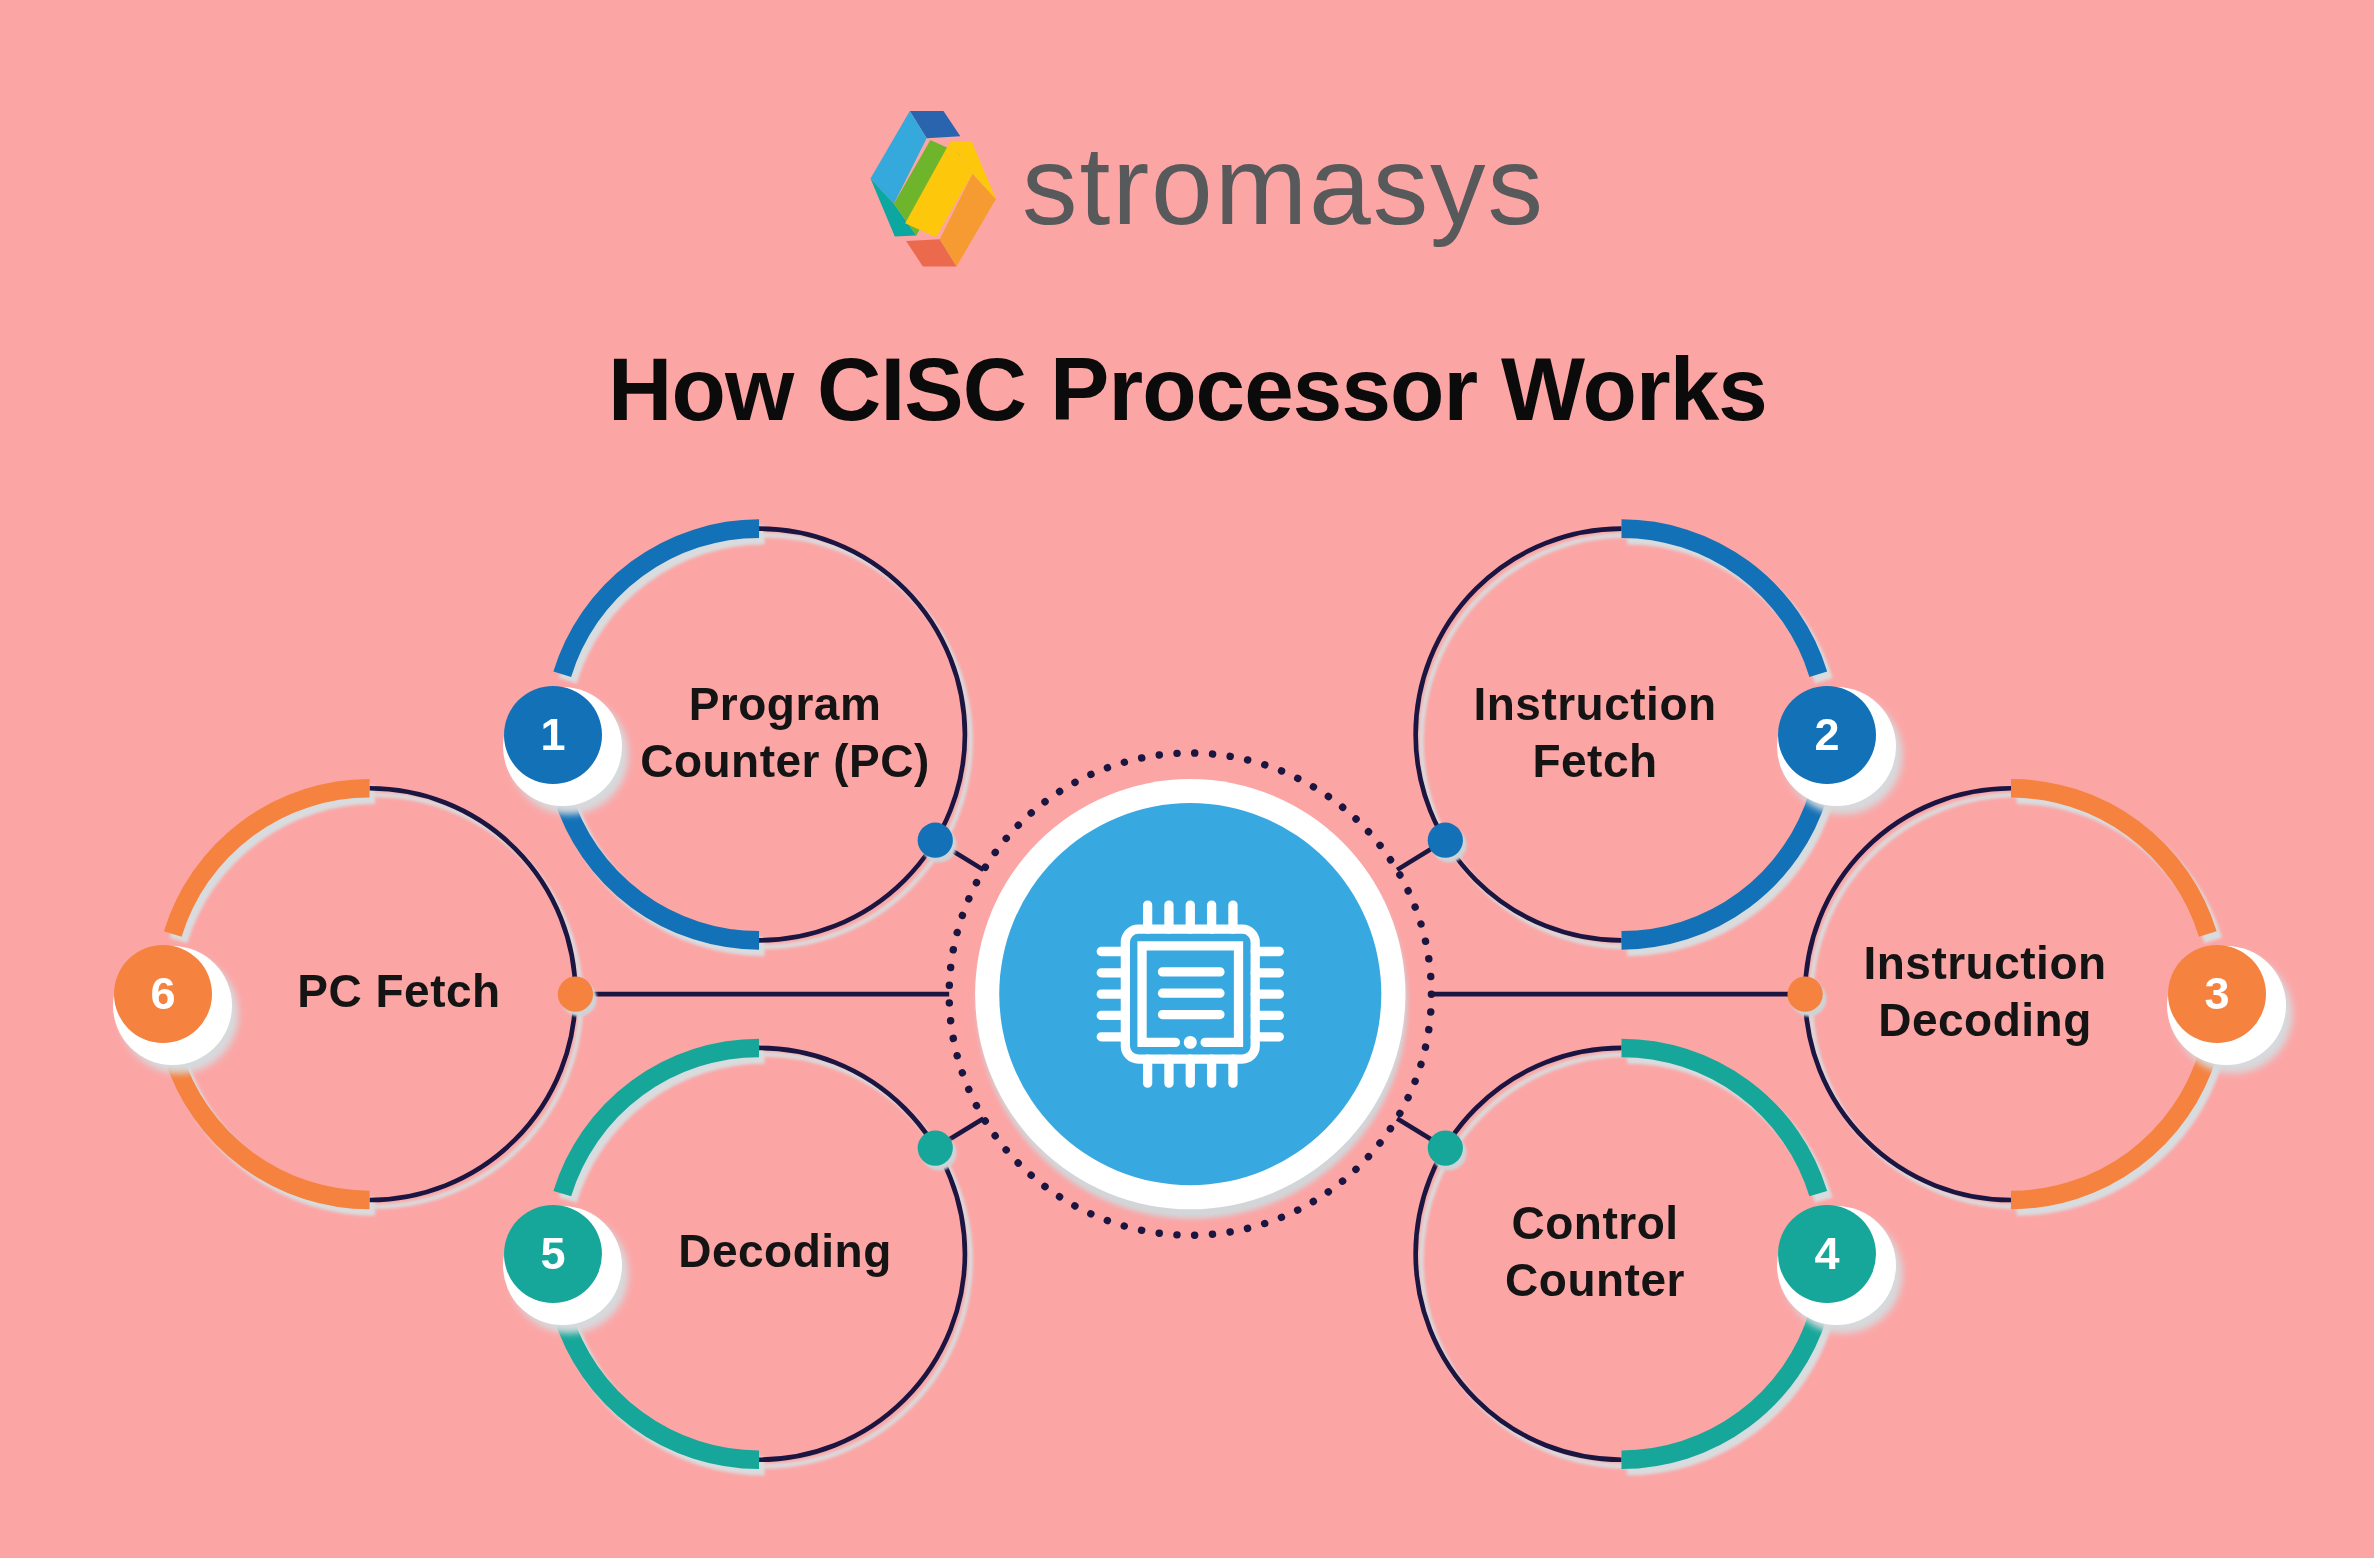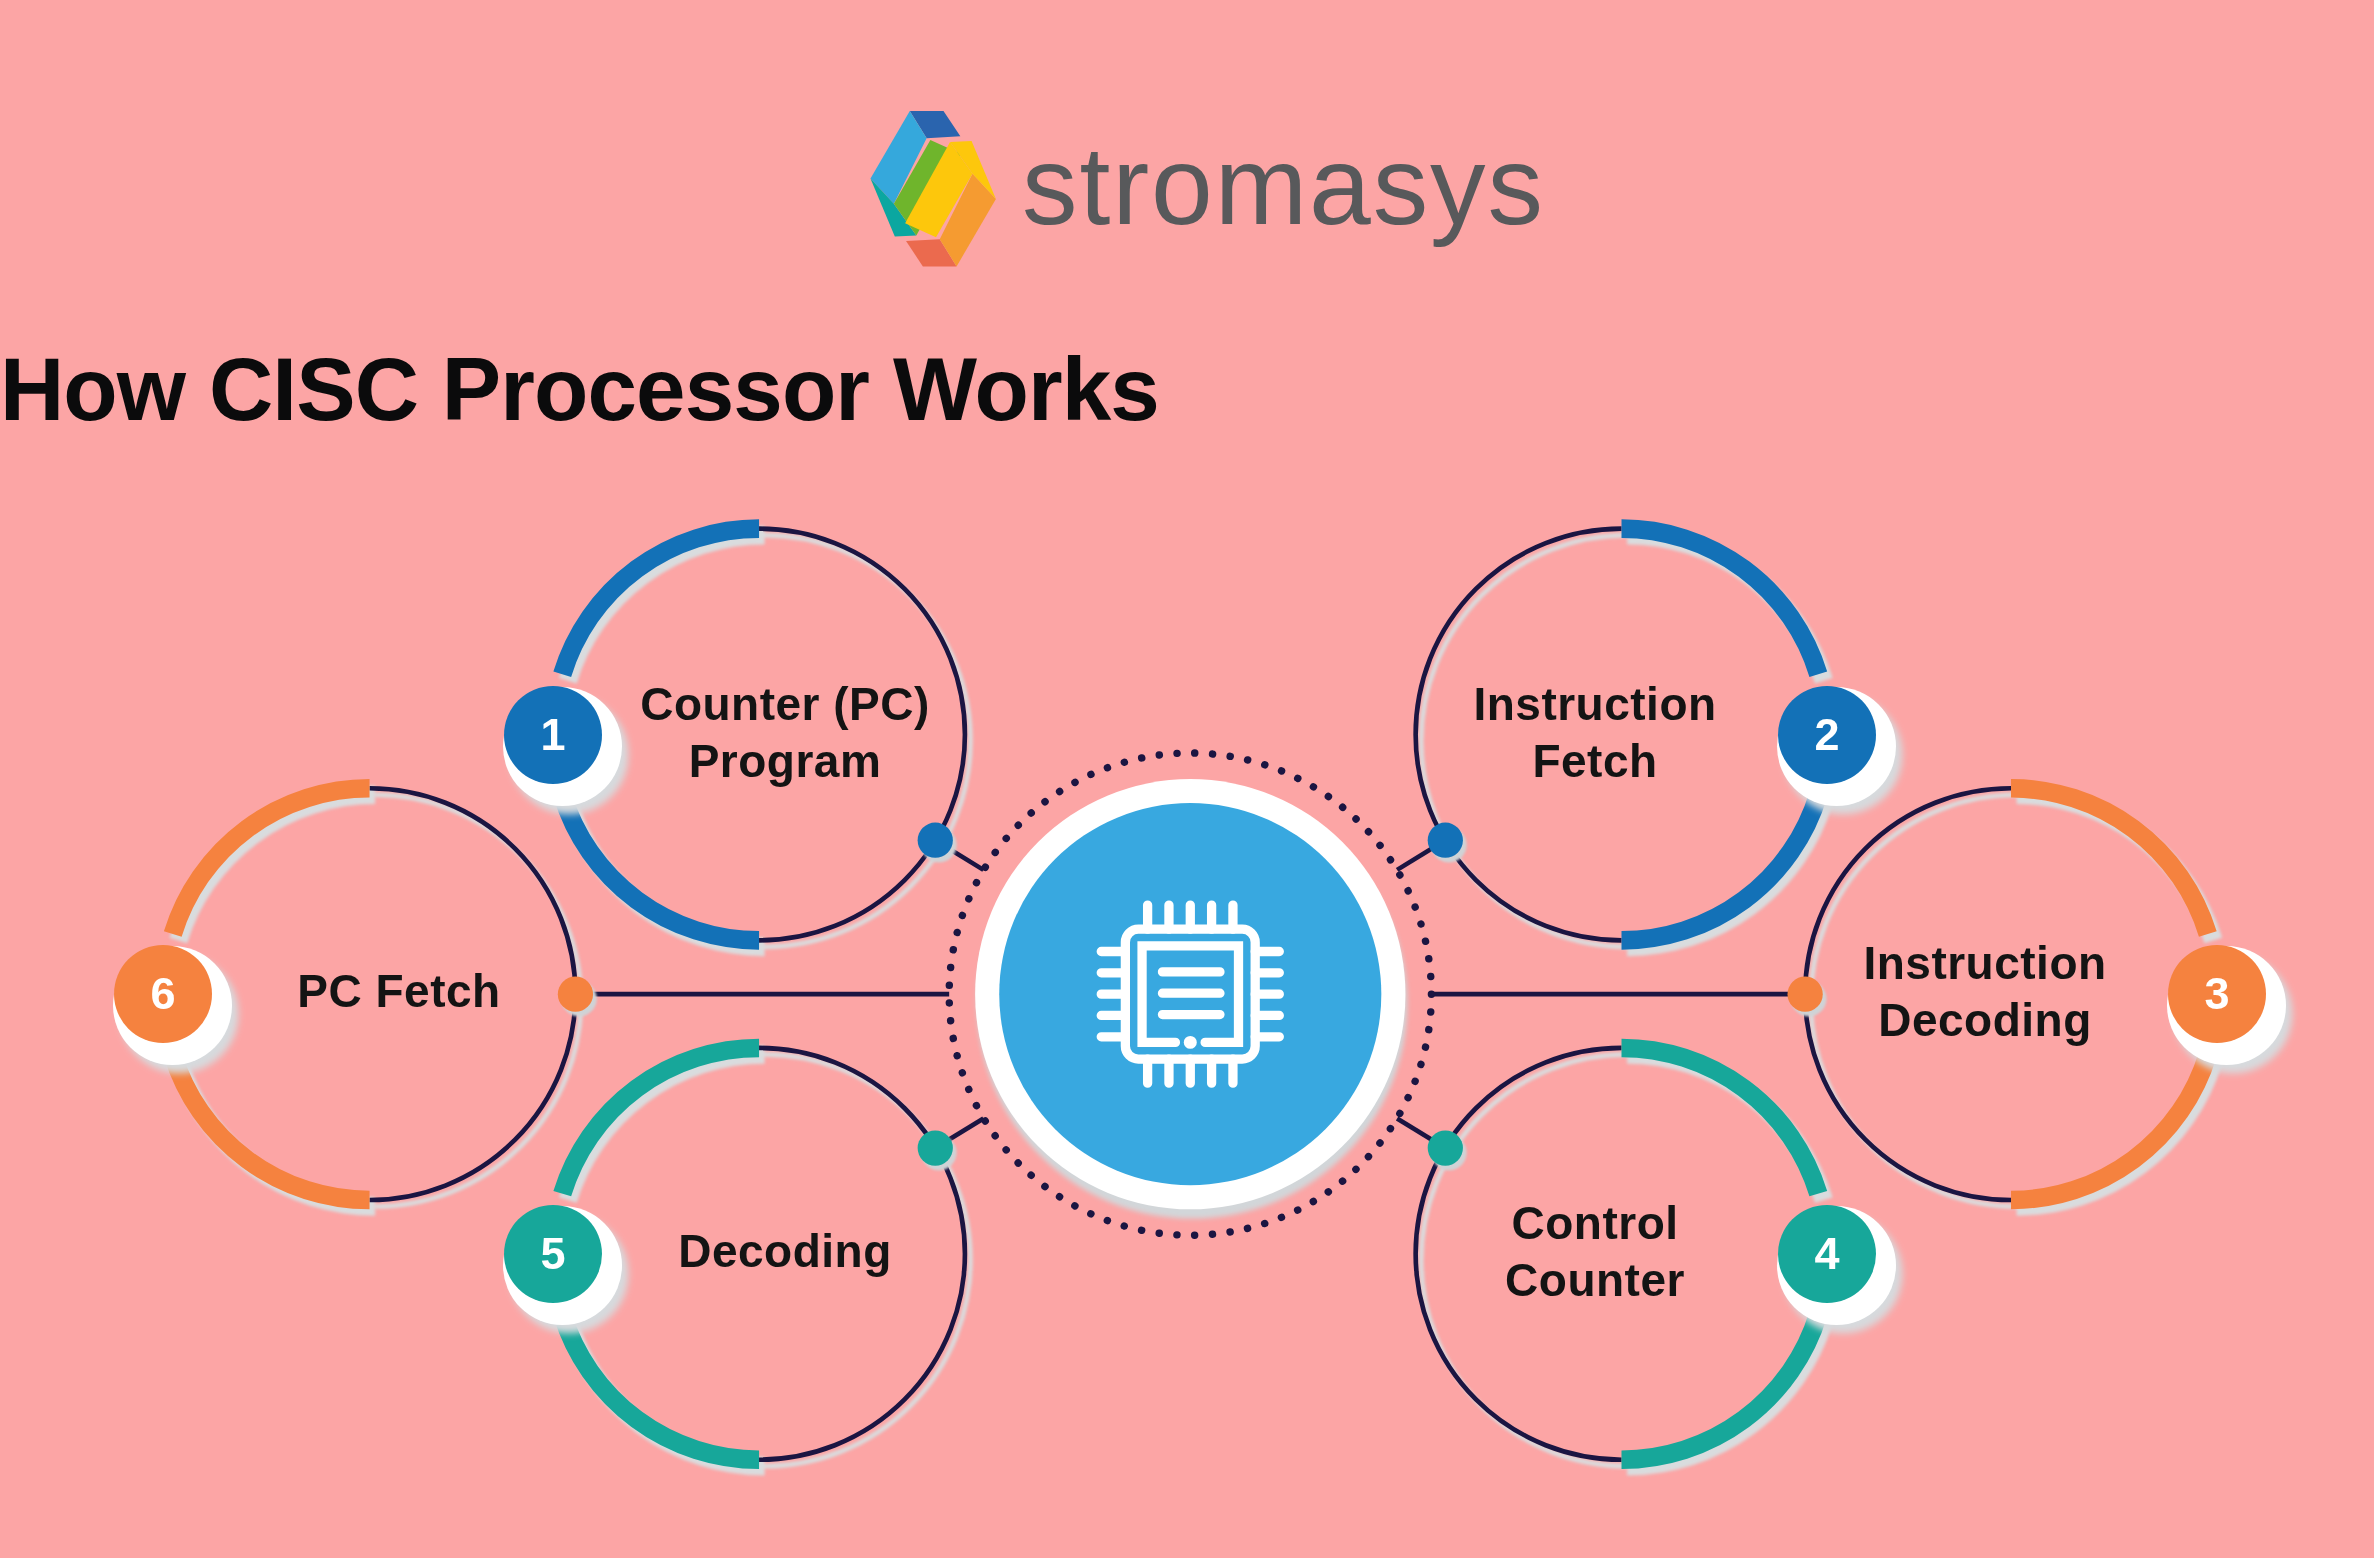--- a/index.html
+++ b/index.html
@@ -9,21 +9,21 @@
     font-family:"Liberation Sans", sans-serif;
   }
   
   .logo-mark { position:absolute; left:870px; top:111px; width:132px; height:161px; }
   .wordmark {
     position:absolute; left:1022px; top:122px;
     font-size:111px; font-weight:400; color:#58595b; letter-spacing:1.9px;
   }
   .title {
     position:absolute; left:0; top:345px; width:2375px;
-    text-align:left; font-size:89px; line-height:1; font-weight:700;
+    text-align:center; font-size:89px; line-height:1; font-weight:700;
     color:#0b0b0c; letter-spacing:-0.9px;
   }
   
   .diagram { position:absolute; left:0; top:0; width:2375px; height:1558px; }
   .satellite   { filter:drop-shadow(6px 7px 2px #d9dcde); }
   .hub-white   { filter:drop-shadow(2px 10px 3px #d2d6d9); }
   .cdot        { filter:drop-shadow(4px 5px 1px #cfd3d6); }
   .navy-arc    { fill:none; stroke:#1b1542; stroke-width:5px; }
   .thick       { fill:none; stroke-width:20px; }
   .arc-blue    { stroke:#1371b7; }
@@ -147,22 +147,22 @@
       <circle class="cdot fill-blue" cx="1008" cy="906" r="19"></circle>
       <circle class="cdot fill-blue" cx="1558" cy="906" r="19"></circle>
       <circle class="cdot fill-orange" cx="1946" cy="1072" r="19"></circle>
       <circle class="cdot fill-teal" cx="1558" cy="1238" r="19"></circle>
       <circle class="cdot fill-teal" cx="1008" cy="1238" r="19"></circle>
       <circle class="cdot fill-orange" cx="620" cy="1072" r="19"></circle>
     </g>
   </svg>
 
   <div class="label" style="left:785px;  top:733px;">
+    <span>Program</span>
     <span>Counter (PC)</span>
-    <span>Program</span>
   </div>
   <div class="label" style="left:1595px; top:733px;">
     <span>Instruction</span>
     <span>Fetch</span>
   </div>
   <div class="label" style="left:1985px; top:992px;">
     <span>Instruction</span>
     <span>Decoding</span>
   </div>
   <div class="label" style="left:1595px; top:1252px;text-align:center;">

